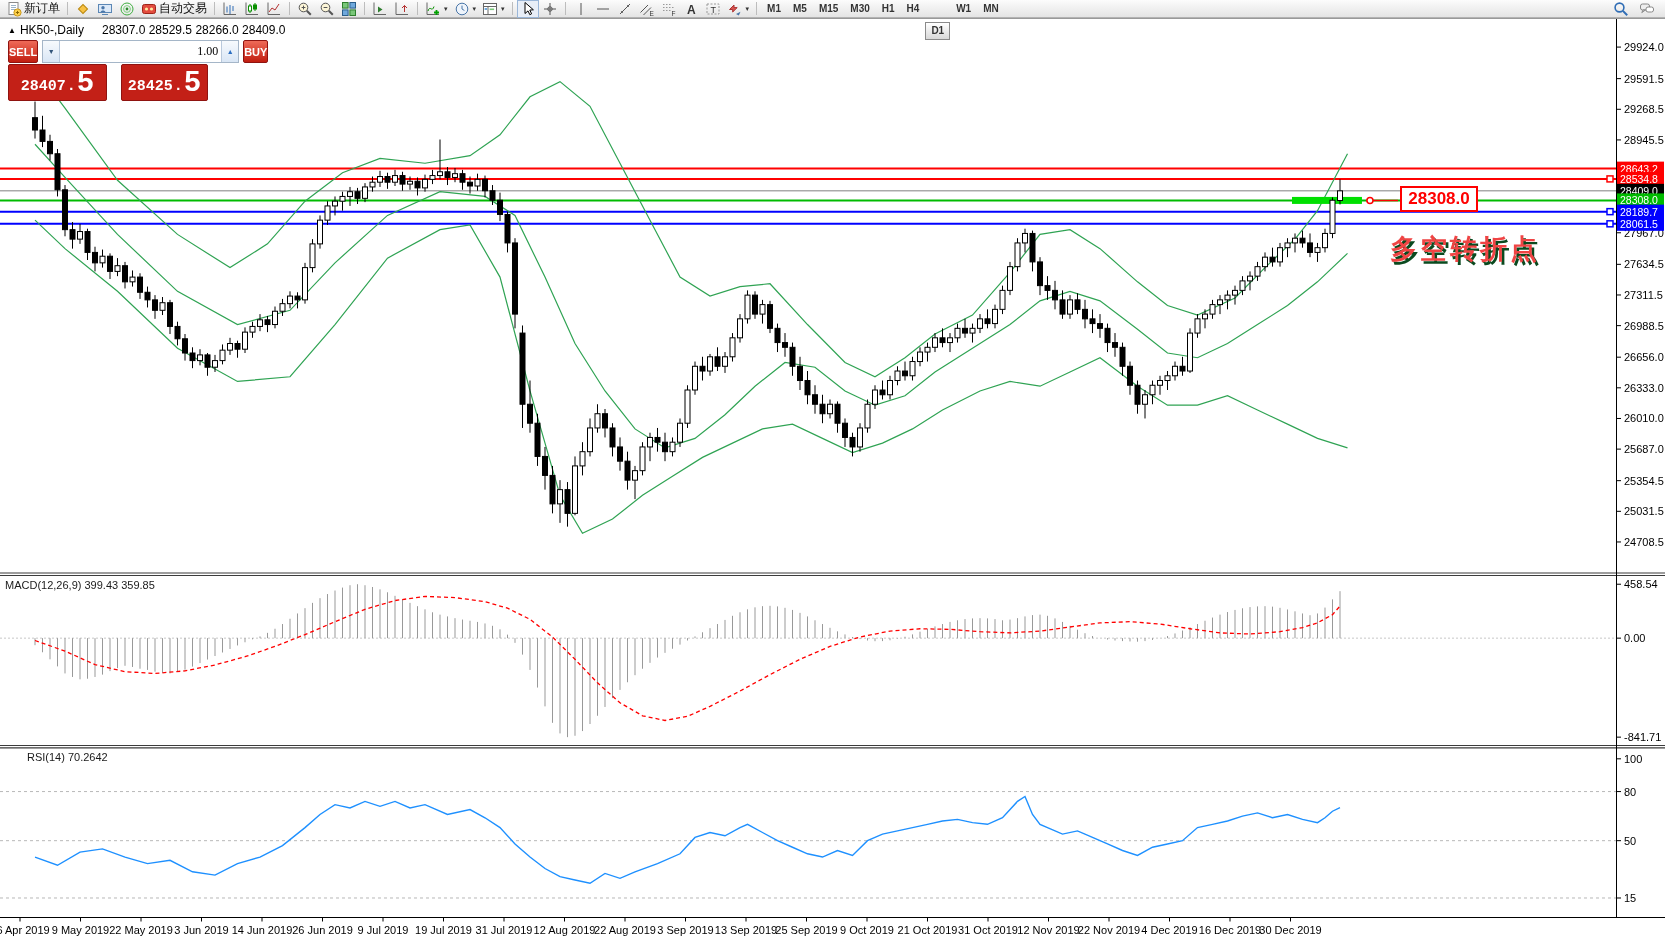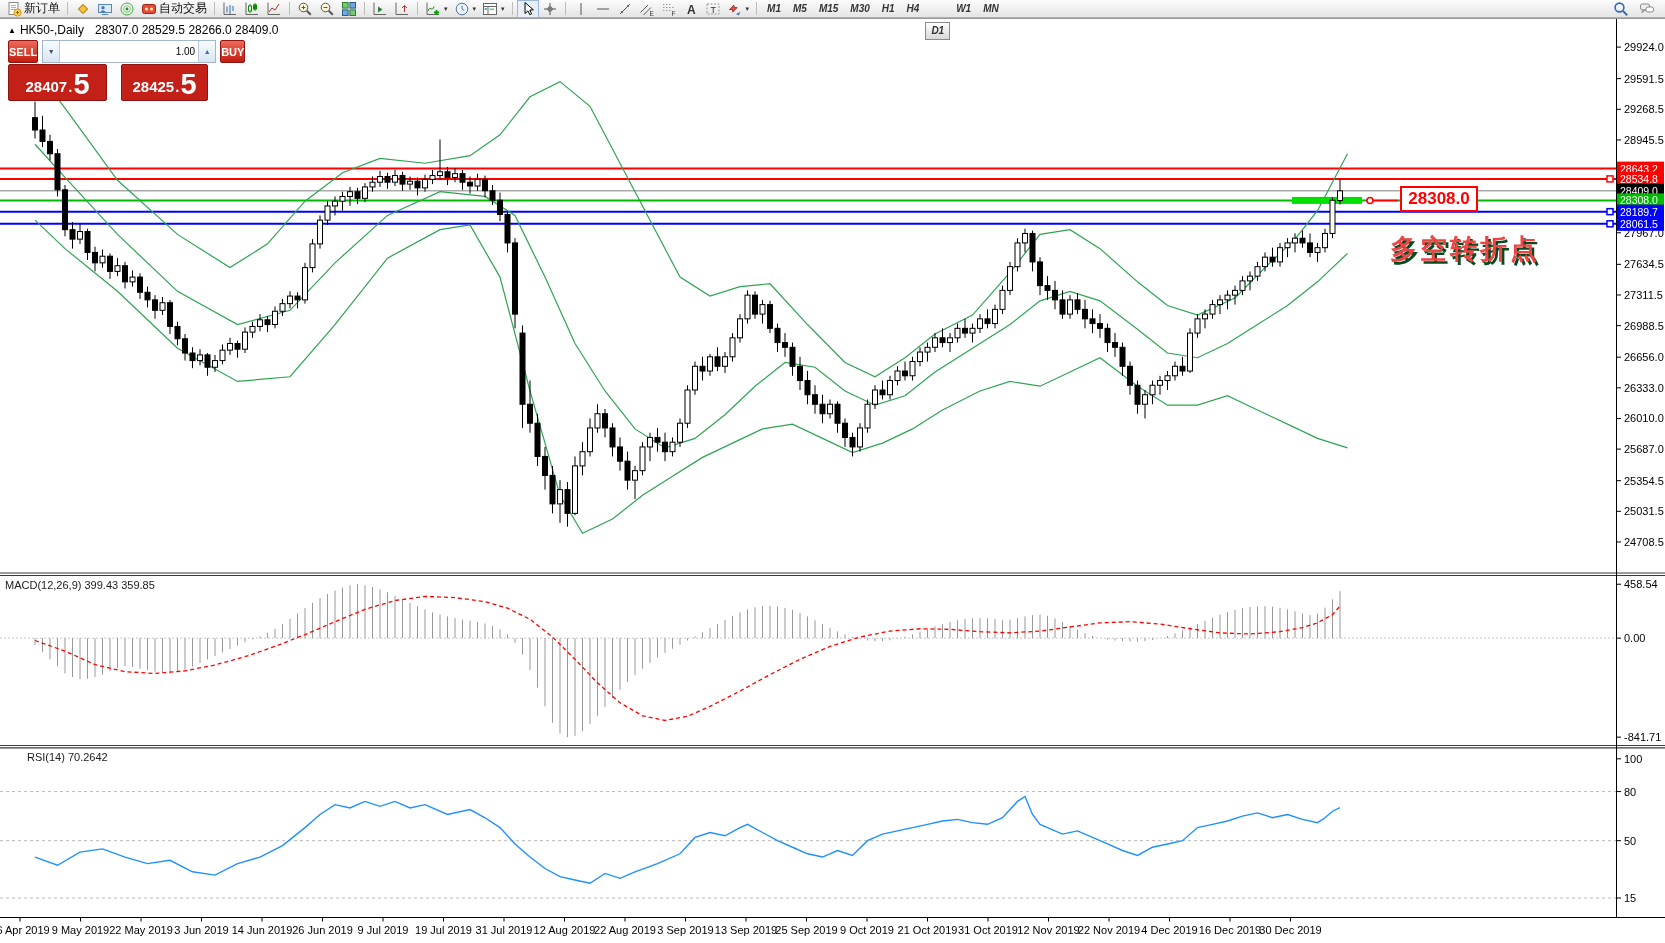--- a/index.html
+++ b/index.html
@@ -6,51 +6,51 @@
   #app{position:relative;width:1665px;height:943px;background:#fff;overflow:hidden;}
   
   #toolbar{position:absolute;left:0;top:0;width:1665px;height:18px;display:flex;align-items:center;
     background:linear-gradient(#fcfcfc,#e4e4e4);border-bottom:1px solid #b2b2b2;padding:0 3px;box-sizing:border-box;z-index:6;}
   .tb-btn{display:flex;align-items:center;gap:2px;height:16px;padding:0 2px;border:1px solid transparent;background:transparent;}
   .tb-btn.active{background:#e8eef7;border-color:#9ab6d8;}
   .tb-btn svg{display:block;}
   .tb-lbl{font-size:12px;color:#111;white-space:nowrap;}
   .tb-caret{font-size:7px;color:#333;margin-left:1px;}
   .tb-sep{width:1px;height:13px;background:#bdbdbd;margin:0 4px;flex:0 0 auto;}
-  .tf-btn{font-size:10px;font-weight:bold;color:#333;padding:2px 5px;border:1px solid transparent;height:12px;line-height:12px;font-style:italic;}
+  .tf-btn{font-size:10px;font-weight:bold;color:#333;padding:2px 5px;border:1px solid transparent;height:12px;line-height:12px;}
   .tf-btn.active{background:linear-gradient(#ffffff,#d8d8d8);border-color:#8a8a8a;margin-top:44px;}
   #tb-right{margin-left:auto;display:flex;align-items:center;gap:4px;padding-right:4px;}
   
   #chart-svg{position:absolute;left:0;top:0;z-index:1;}
   
   #chart-title{position:absolute;left:8px;top:23px;z-index:3;font-size:12px;color:#000;white-space:nowrap;}
   #chart-title .tri{font-size:8px;vertical-align:1px;margin-right:4px;}
-  #chart-title .sym{margin-right:11px;}
+  #chart-title .sym{margin-right:18px;}
   #macd-label{position:absolute;left:5px;top:579px;font-size:11px;color:#1a1a1a;z-index:3;}
   #rsi-label{position:absolute;left:5px;top:751px;font-size:11px;color:#1a1a1a;z-index:3;margin-left:22px;}
   #price-callout{position:absolute;left:1400px;top:186px;width:74px;height:22px;border:2px solid #ff0000;background:#fff;
      color:#ff0000;font-size:17px;font-weight:bold;line-height:22px;text-align:center;z-index:4;}
   #note{position:absolute;left:1390px;top:231px;font-size:27px;font-weight:bold;color:#ef4444;
      text-shadow:2.5px 2.5px 0 #0a4a1f;letter-spacing:3px;z-index:4;white-space:nowrap;}
   
   #trade-panel{position:absolute;left:8px;top:40px;width:200px;z-index:5;}
   .tp-row1{display:flex;height:23px;margin-bottom:1px;}
   .tp-btn{color:#fff;font-weight:bold;font-size:11px;display:flex;align-items:center;justify-content:center;
      background:linear-gradient(#ef6a58,#c11d10);border:1px solid #8f1310;border-radius:2px;box-sizing:border-box;}
   #sell-btn{width:35px;text-align:right;}
   #buy-btn{width:39px;margin-left:4px;text-align:center;}
   #vol-box{flex:1;margin-left:4px;display:flex;border:1px solid #a5b6c8;background:#fff;box-sizing:border-box;}
   .vol-btn{width:17px;display:flex;align-items:center;justify-content:center;font-size:7px;color:#33557a;
      background:linear-gradient(#f7fafd,#d9e6f5);box-sizing:border-box;}
   #vol-down{border-right:1px solid #b9c9dc;}
   #vol-up{border-left:1px solid #b9c9dc;color:#2d6fc2;}
-  #vol-input{flex:1;border:0;outline:none;text-align:right;font-size:10px;font-family:Liberation Sans, sans-serif;padding:0 3px;min-width:0;}
+  #vol-input{flex:1;border:0;outline:none;text-align:right;font-size:12px;font-family:Liberation Serif, serif;padding:0 3px;min-width:0;}
   .tp-prices{display:flex;height:37px;margin-top:1px;}
   .price-box{background:#c32017;border:1px solid #8f1310;border-radius:2px;color:#fff;display:flex;align-items:flex-end;
-     justify-content:center;box-sizing:border-box;padding-bottom:3px;}
+     justify-content:center;box-sizing:border-box;padding-bottom:3px;font-family:Liberation Mono, monospace;}
   #sell-price{width:99px;}
   #buy-price{flex:1;margin-left:14px;}
   .p-int{font-size:15px;font-weight:bold;line-height:20px;}
   .p-dot{font-size:15px;font-weight:bold;line-height:20px;margin:0 1px;}
   .p-big{font-size:29px;font-weight:bold;line-height:26px;}
 </style>
 </head>
 <body>
 
 <div id="app">

